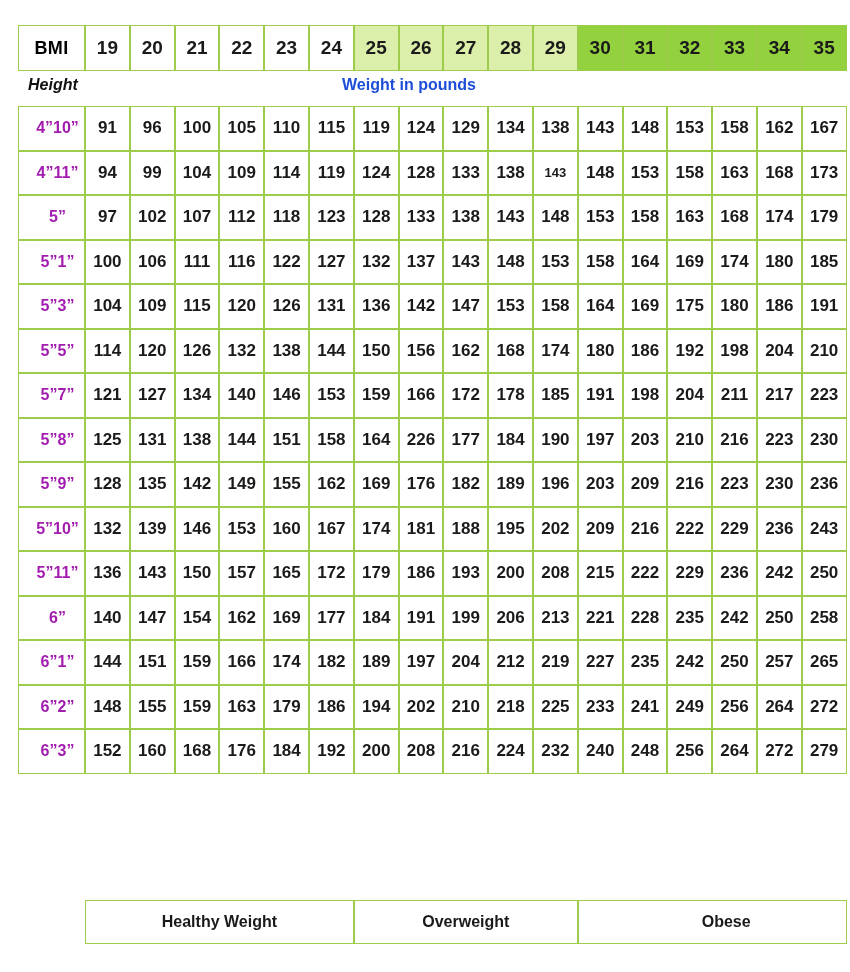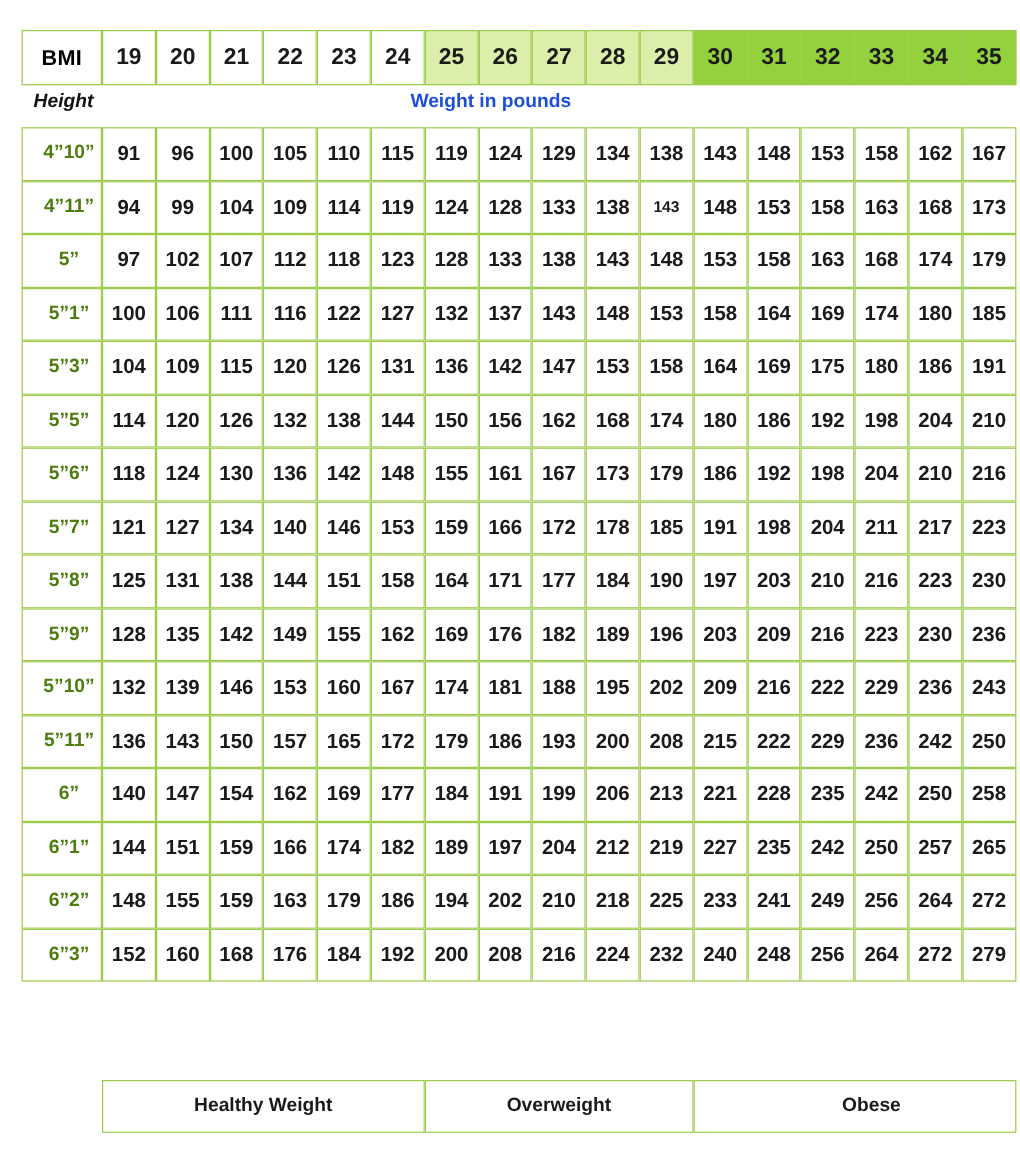--- a/index.html
+++ b/index.html
@@ -91,21 +91,21 @@
     color: #1d4ed8;
   }
 
   
   #body-table { top: 106px; }
   #body-table td {
     height: 44.5px;
     font-size: 17px;
   }
   #body-table td.h-label {
-    color: #4d7c0f;
+    color: #a21caf;
     font-size: 16px;
     background: #ffffff;
     padding-left: 12px;
   }
   #body-table td.small-num { font-size: 13px; }
 
   
   #legend-table {
     top: 900px;
     left: 85px;
@@ -309,40 +309,20 @@
           <td class="band-over">168</td>
           <td class="band-over">174</td>
           <td class="band-obese">180</td>
           <td class="band-obese">186</td>
           <td class="band-obese">192</td>
           <td class="band-obese">198</td>
           <td class="band-obese">204</td>
           <td class="band-obese">210</td>
         </tr>
         <tr>
-          <td class="h-label">5”6”</td>
-          <td class="band-healthy">118</td>
-          <td class="band-healthy">124</td>
-          <td class="band-healthy">130</td>
-          <td class="band-healthy">136</td>
-          <td class="band-healthy">142</td>
-          <td class="band-healthy">148</td>
-          <td class="band-over">155</td>
-          <td class="band-over">161</td>
-          <td class="band-over">167</td>
-          <td class="band-over">173</td>
-          <td class="band-over">179</td>
-          <td class="band-obese">186</td>
-          <td class="band-obese">192</td>
-          <td class="band-obese">198</td>
-          <td class="band-obese">204</td>
-          <td class="band-obese">210</td>
-          <td class="band-obese">216</td>
-        </tr>
-        <tr>
           <td class="h-label">5”7”</td>
           <td class="band-healthy">121</td>
           <td class="band-healthy">127</td>
           <td class="band-healthy">134</td>
           <td class="band-healthy">140</td>
           <td class="band-healthy">146</td>
           <td class="band-healthy">153</td>
           <td class="band-over">159</td>
           <td class="band-over">166</td>
           <td class="band-over">172</td>
@@ -357,21 +337,21 @@
         </tr>
         <tr>
           <td class="h-label">5”8”</td>
           <td class="band-healthy">125</td>
           <td class="band-healthy">131</td>
           <td class="band-healthy">138</td>
           <td class="band-healthy">144</td>
           <td class="band-healthy">151</td>
           <td class="band-healthy">158</td>
           <td class="band-over">164</td>
-          <td class="band-over">171</td>
+          <td class="band-over">226</td>
           <td class="band-over">177</td>
           <td class="band-over">184</td>
           <td class="band-over">190</td>
           <td class="band-obese">197</td>
           <td class="band-obese">203</td>
           <td class="band-obese">210</td>
           <td class="band-obese">216</td>
           <td class="band-obese">223</td>
           <td class="band-obese">230</td>
         </tr>

